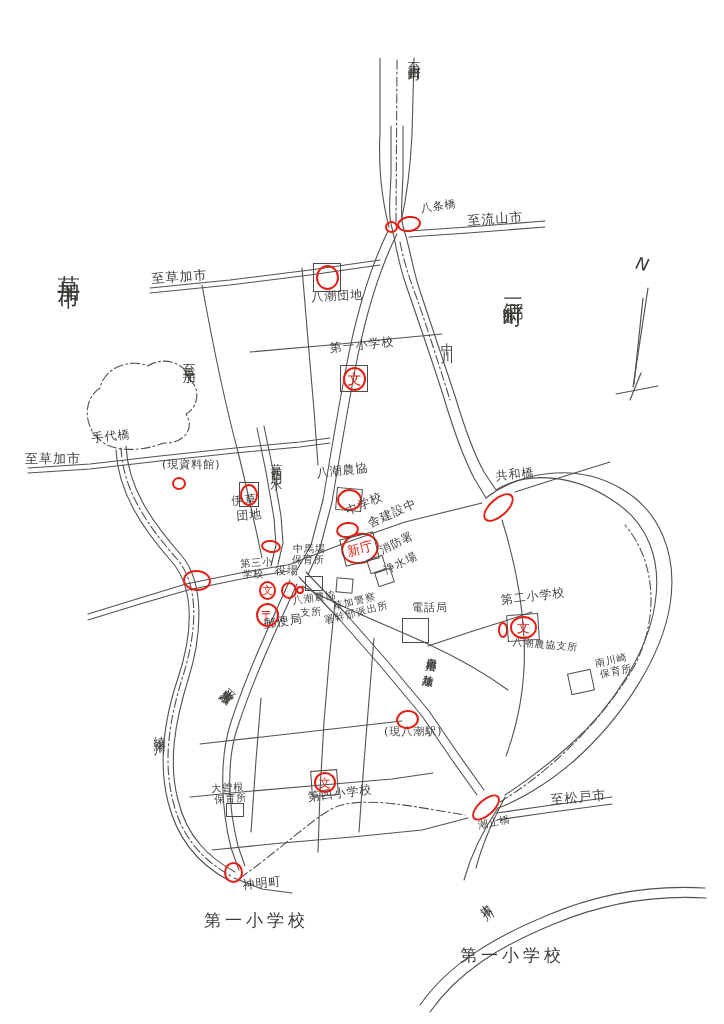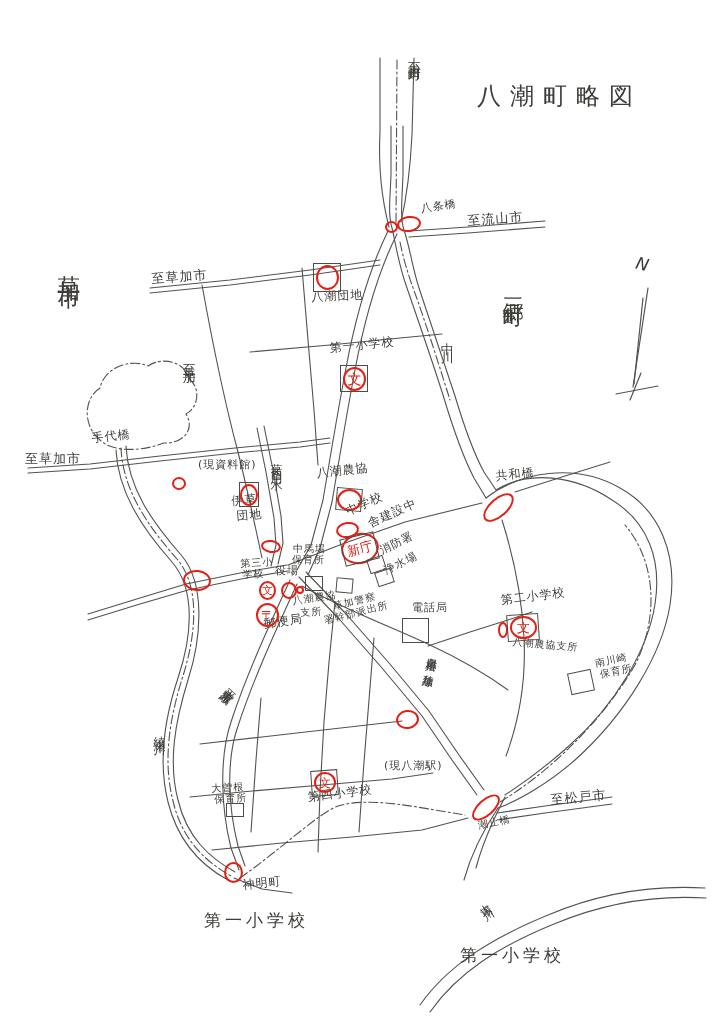--- a/index.html
+++ b/index.html
@@ -86,35 +86,34 @@
 
     <g stroke-width="1.2">
       <path d="M648,288 L633,387"></path>
       <path d="M643,298 L634,384"></path>
       <path d="M616,394 L658,386"></path>
       <path d="M630,400 L641,373"></path>
     </g>
   </svg>
 
   <div id="overlay">
-    <div class="map-title">八潮町略図</div>
     <div class="north-n">N</div>
   <span class="lbl vert" style="left: 407px; top: 52px; font-size: 13px; letter-spacing: 2px;">至吉川町</span>
       <span class="lbl" style="left: 420px; top: 203px; font-size: 11px; transform: rotate(-8deg);">八条橋</span>
       <span class="lbl" style="left: 467px; top: 214px; font-size: 13px; transform: rotate(-4deg);">至流山市</span>
       <span class="lbl vert" style="left: 57px; top: 257px; font-size: 23px; letter-spacing: 5px;">草加市</span>
       <span class="lbl vert" style="left: 502px; top: 281px; font-size: 21px; letter-spacing: 5px;">三郷町</span>
       <span class="lbl" style="left: 151px; top: 272px; font-size: 13px; transform: rotate(-4deg);">至草加市</span>
       <span class="lbl" style="left: 311px; top: 291px; font-size: 12px; transform: rotate(-3deg);">八潮団地</span>
       <span class="lbl vert" style="left: 440px; top: 332px; font-size: 13px; letter-spacing: 8px;">中川</span>
       <span class="lbl" style="left: 329px; top: 342px; font-size: 12px; transform: rotate(-6deg);">第一小学校</span>
       <span class="lbl vert" style="left: 182px; top: 354px; font-size: 13px; letter-spacing: 3px;">至草加</span>
       <span class="lbl" style="left: 91px; top: 432px; font-size: 12px; transform: rotate(-6deg);">手代橋</span>
       <span class="lbl" style="left: 25px; top: 452px; font-size: 13px;">至草加市</span>
-      <span class="lbl" style="left: 162px; top: 459px; font-size: 11px; margin-left: 36px;">(現資料館)</span>
+      <span class="lbl" style="left: 162px; top: 459px; font-size: 11px;">(現資料館)</span>
       <span class="lbl vert" style="left: 270px; top: 454px; font-size: 12px; letter-spacing: 5px;">葛西用水</span>
       <span class="lbl" style="left: 316px; top: 467px; font-size: 12px; transform: rotate(-6deg);">八潮農協</span>
       <span class="lbl" style="left: 231px; top: 495px; font-size: 12px; transform: rotate(-5deg);">伊草</span>
       <span class="lbl" style="left: 236px; top: 510px; font-size: 12px; transform: rotate(-5deg);">団地</span>
       <span class="lbl" style="left: 344px; top: 506px; font-size: 12px; transform: rotate(-24deg);">中学校</span>
       <span class="lbl" style="left: 366px; top: 518px; font-size: 12px; transform: rotate(-24deg);">舎建設中</span>
       <span class="lbl" style="left: 378px; top: 546px; font-size: 11px; transform: rotate(-26deg);">消防署</span>
       <span class="lbl" style="left: 382px; top: 566px; font-size: 11px; transform: rotate(-26deg);">浄水場</span>
       <span class="lbl" style="left: 293px; top: 544px; font-size: 10px;">中馬場</span>
       <span class="lbl" style="left: 292px; top: 555px; font-size: 10px;">保育所</span>
@@ -126,21 +125,21 @@
       <span class="lbl" style="left: 300px; top: 608px; font-size: 10px; transform: rotate(-4deg);">支所</span>
       <span class="lbl" style="left: 332px; top: 602px; font-size: 10px; transform: rotate(-14deg);">草加警察</span>
       <span class="lbl" style="left: 323px; top: 616px; font-size: 10px; transform: rotate(-14deg);">署幹部派出所</span>
       <span class="lbl" style="left: 412px; top: 602px; font-size: 11px;">電話局</span>
       <span class="lbl" style="left: 500px; top: 594px; font-size: 12px; transform: rotate(-7deg);">第二小学校</span>
       <span class="lbl" style="left: 513px; top: 637px; font-size: 10px; transform: rotate(5deg);">八潮農協支所</span>
       <span class="lbl" style="left: 594px; top: 659px; font-size: 10px; transform: rotate(-12deg);">南川崎</span>
       <span class="lbl" style="left: 599px; top: 670px; font-size: 10px; transform: rotate(-12deg);">保育所</span>
       <span class="lbl" style="left: 495px; top: 470px; font-size: 12px; transform: rotate(-6deg);">共和橋</span>
       <span class="lbl vert" style="left: 426px; top: 650px; font-size: 11px; letter-spacing: 1px; transform: rotate(12deg); transform-origin: center center;">県道松戸～草加線</span>
-      <span class="lbl" style="left: 384px; top: 726px; font-size: 11px; margin-top: 34px;">(現八潮駅)</span>
+      <span class="lbl" style="left: 384px; top: 726px; font-size: 11px;">(現八潮駅)</span>
       <span class="lbl vert" style="left: 231px; top: 683px; font-size: 12px; letter-spacing: 1px; transform: rotate(42deg); transform-origin: center center;">平方東京線</span>
       <span class="lbl vert" style="left: 153px; top: 726px; font-size: 12px; letter-spacing: 4px;">綾瀬川</span>
       <span class="lbl" style="left: 211px; top: 784px; font-size: 10px; transform: rotate(-4deg);">大曽根</span>
       <span class="lbl" style="left: 214px; top: 795px; font-size: 10px; transform: rotate(-4deg);">保育所</span>
       <span class="lbl" style="left: 307px; top: 791px; font-size: 12px; transform: rotate(-7deg);">第四小学校</span>
       <span class="lbl" style="left: 242px; top: 879px; font-size: 12px; transform: rotate(-6deg);">神明町</span>
       <span class="lbl" style="left: 204px; top: 912px; font-size: 17px; letter-spacing: 4px;">第一小学校</span>
       <span class="lbl" style="left: 550px; top: 793px; font-size: 13px; transform: rotate(-5deg);">至松戸市</span>
       <span class="lbl" style="left: 477px; top: 821px; font-size: 10px; transform: rotate(-12deg);">潮止橋</span>
       <span class="lbl vert" style="left: 473px; top: 897px; font-size: 11px; letter-spacing: 3px; transform: rotate(-33deg); transform-origin: center center;">大場川</span>

